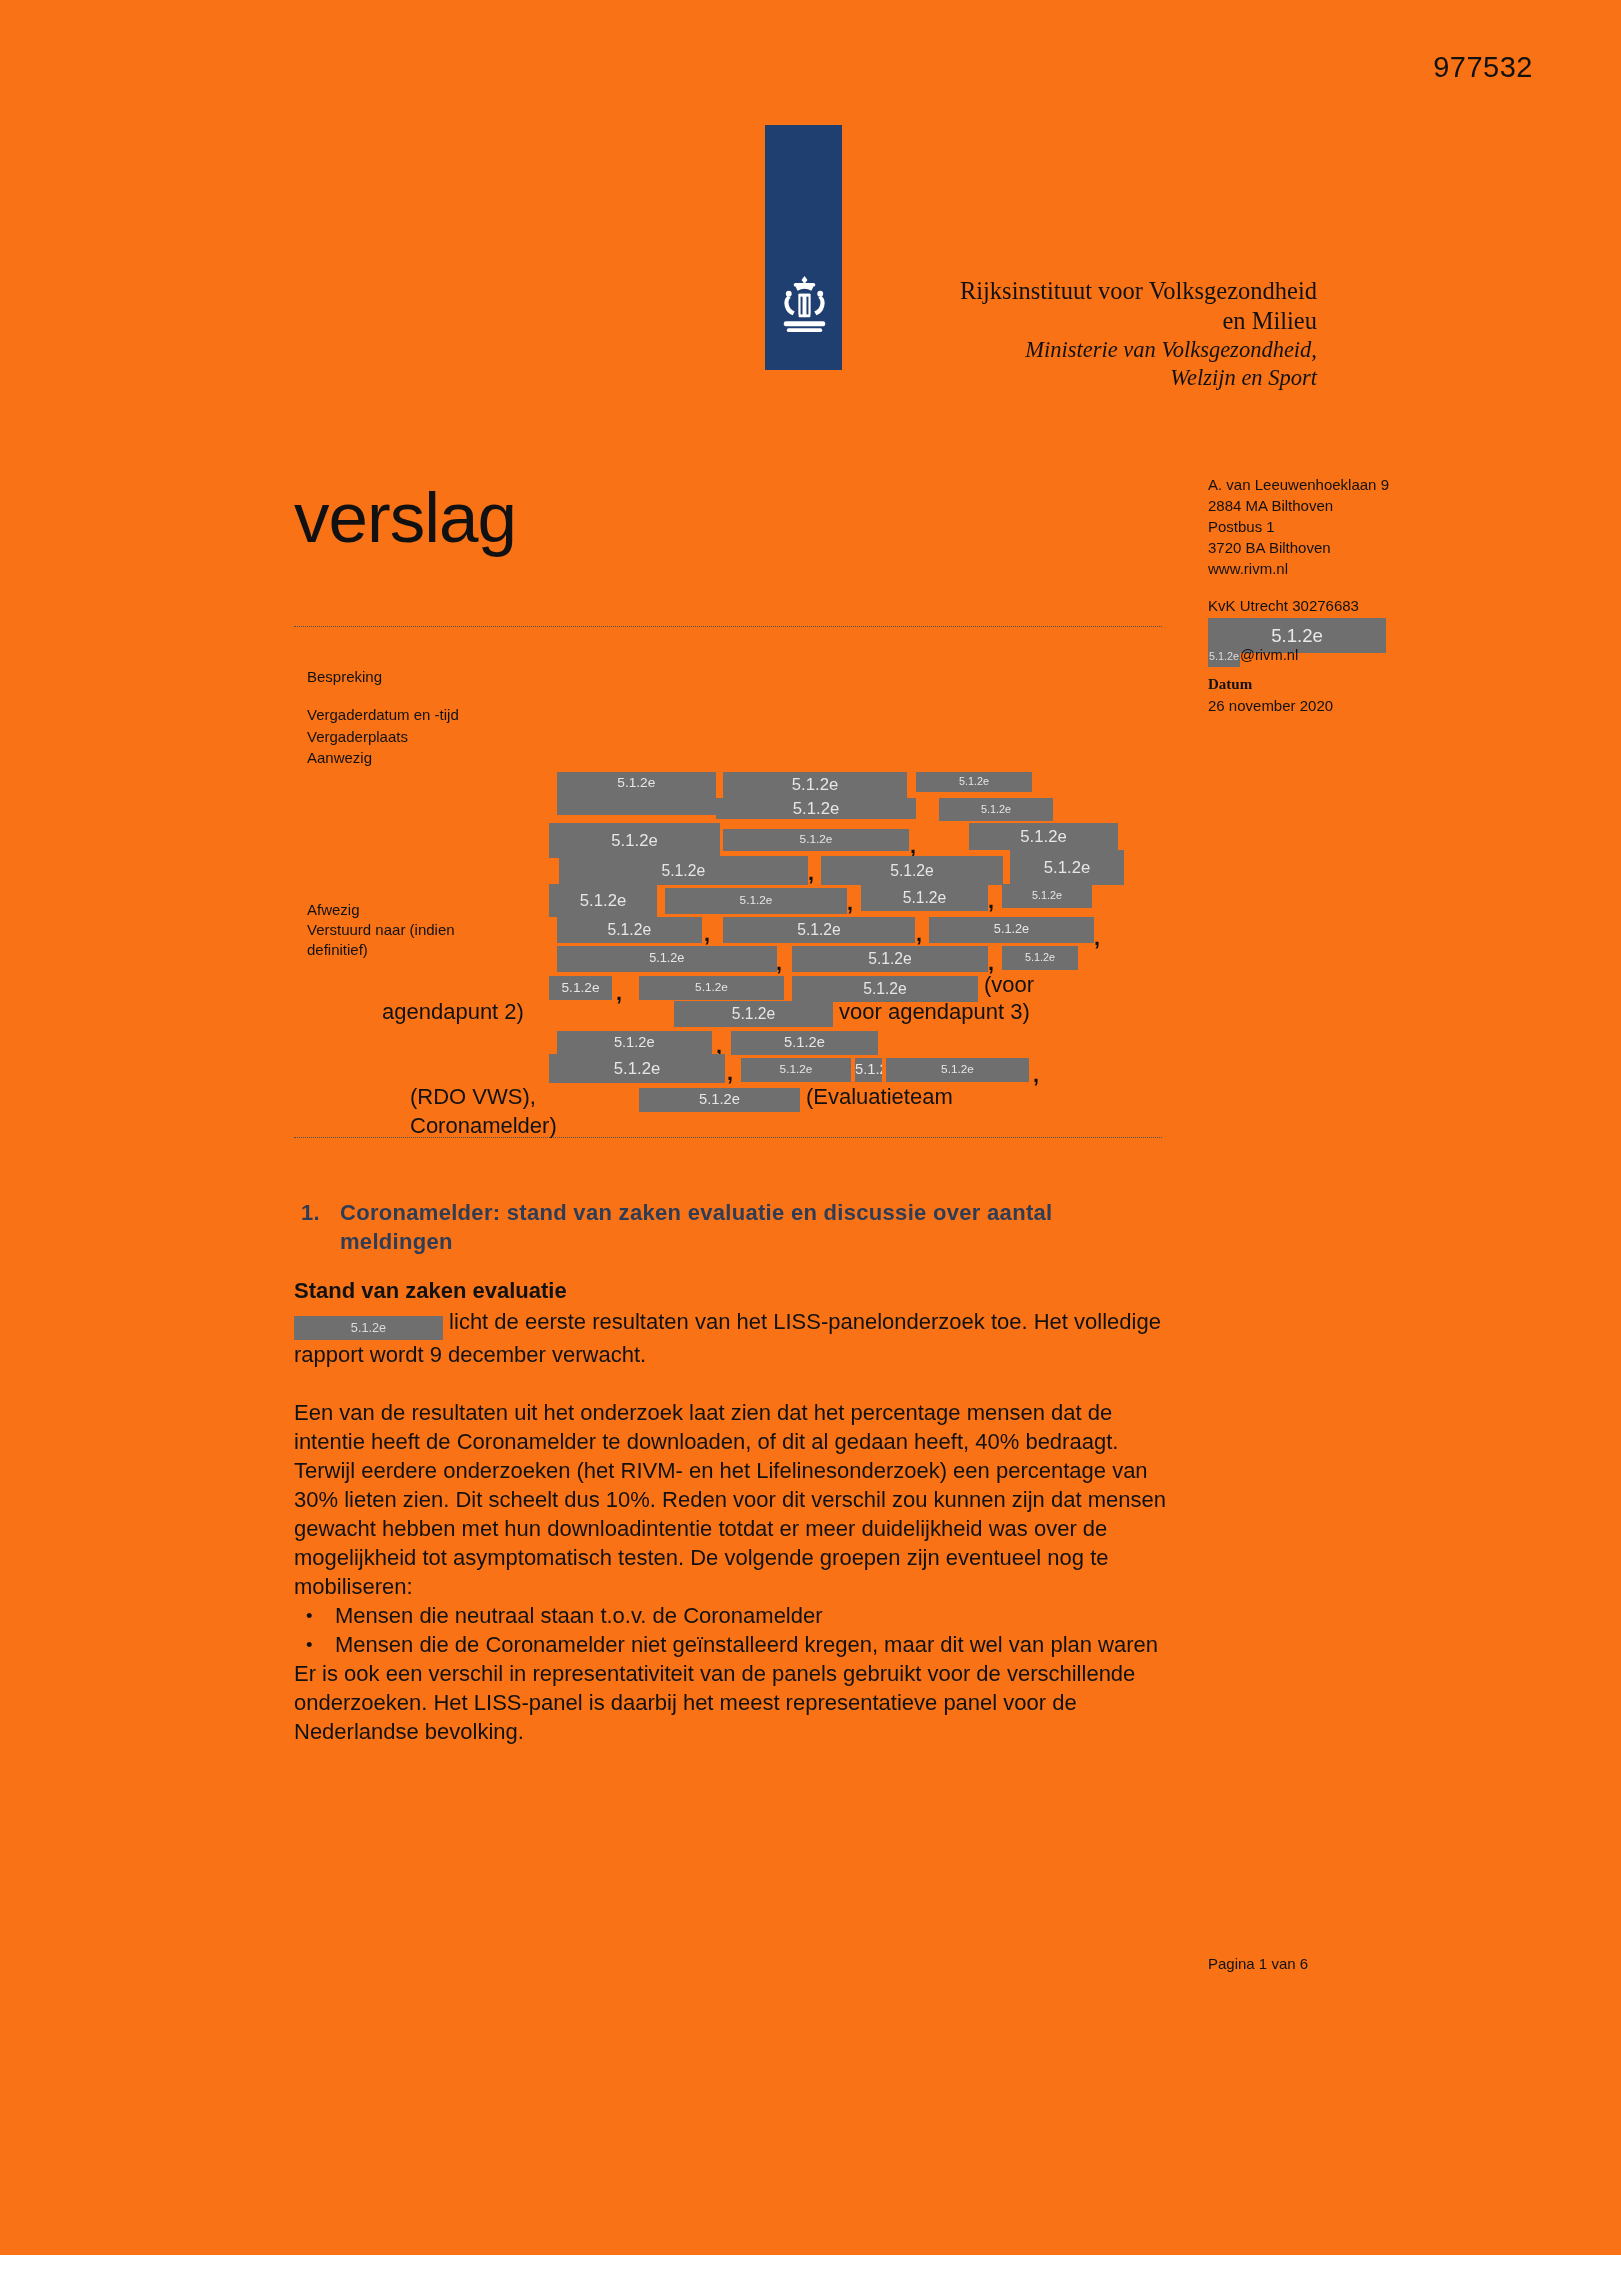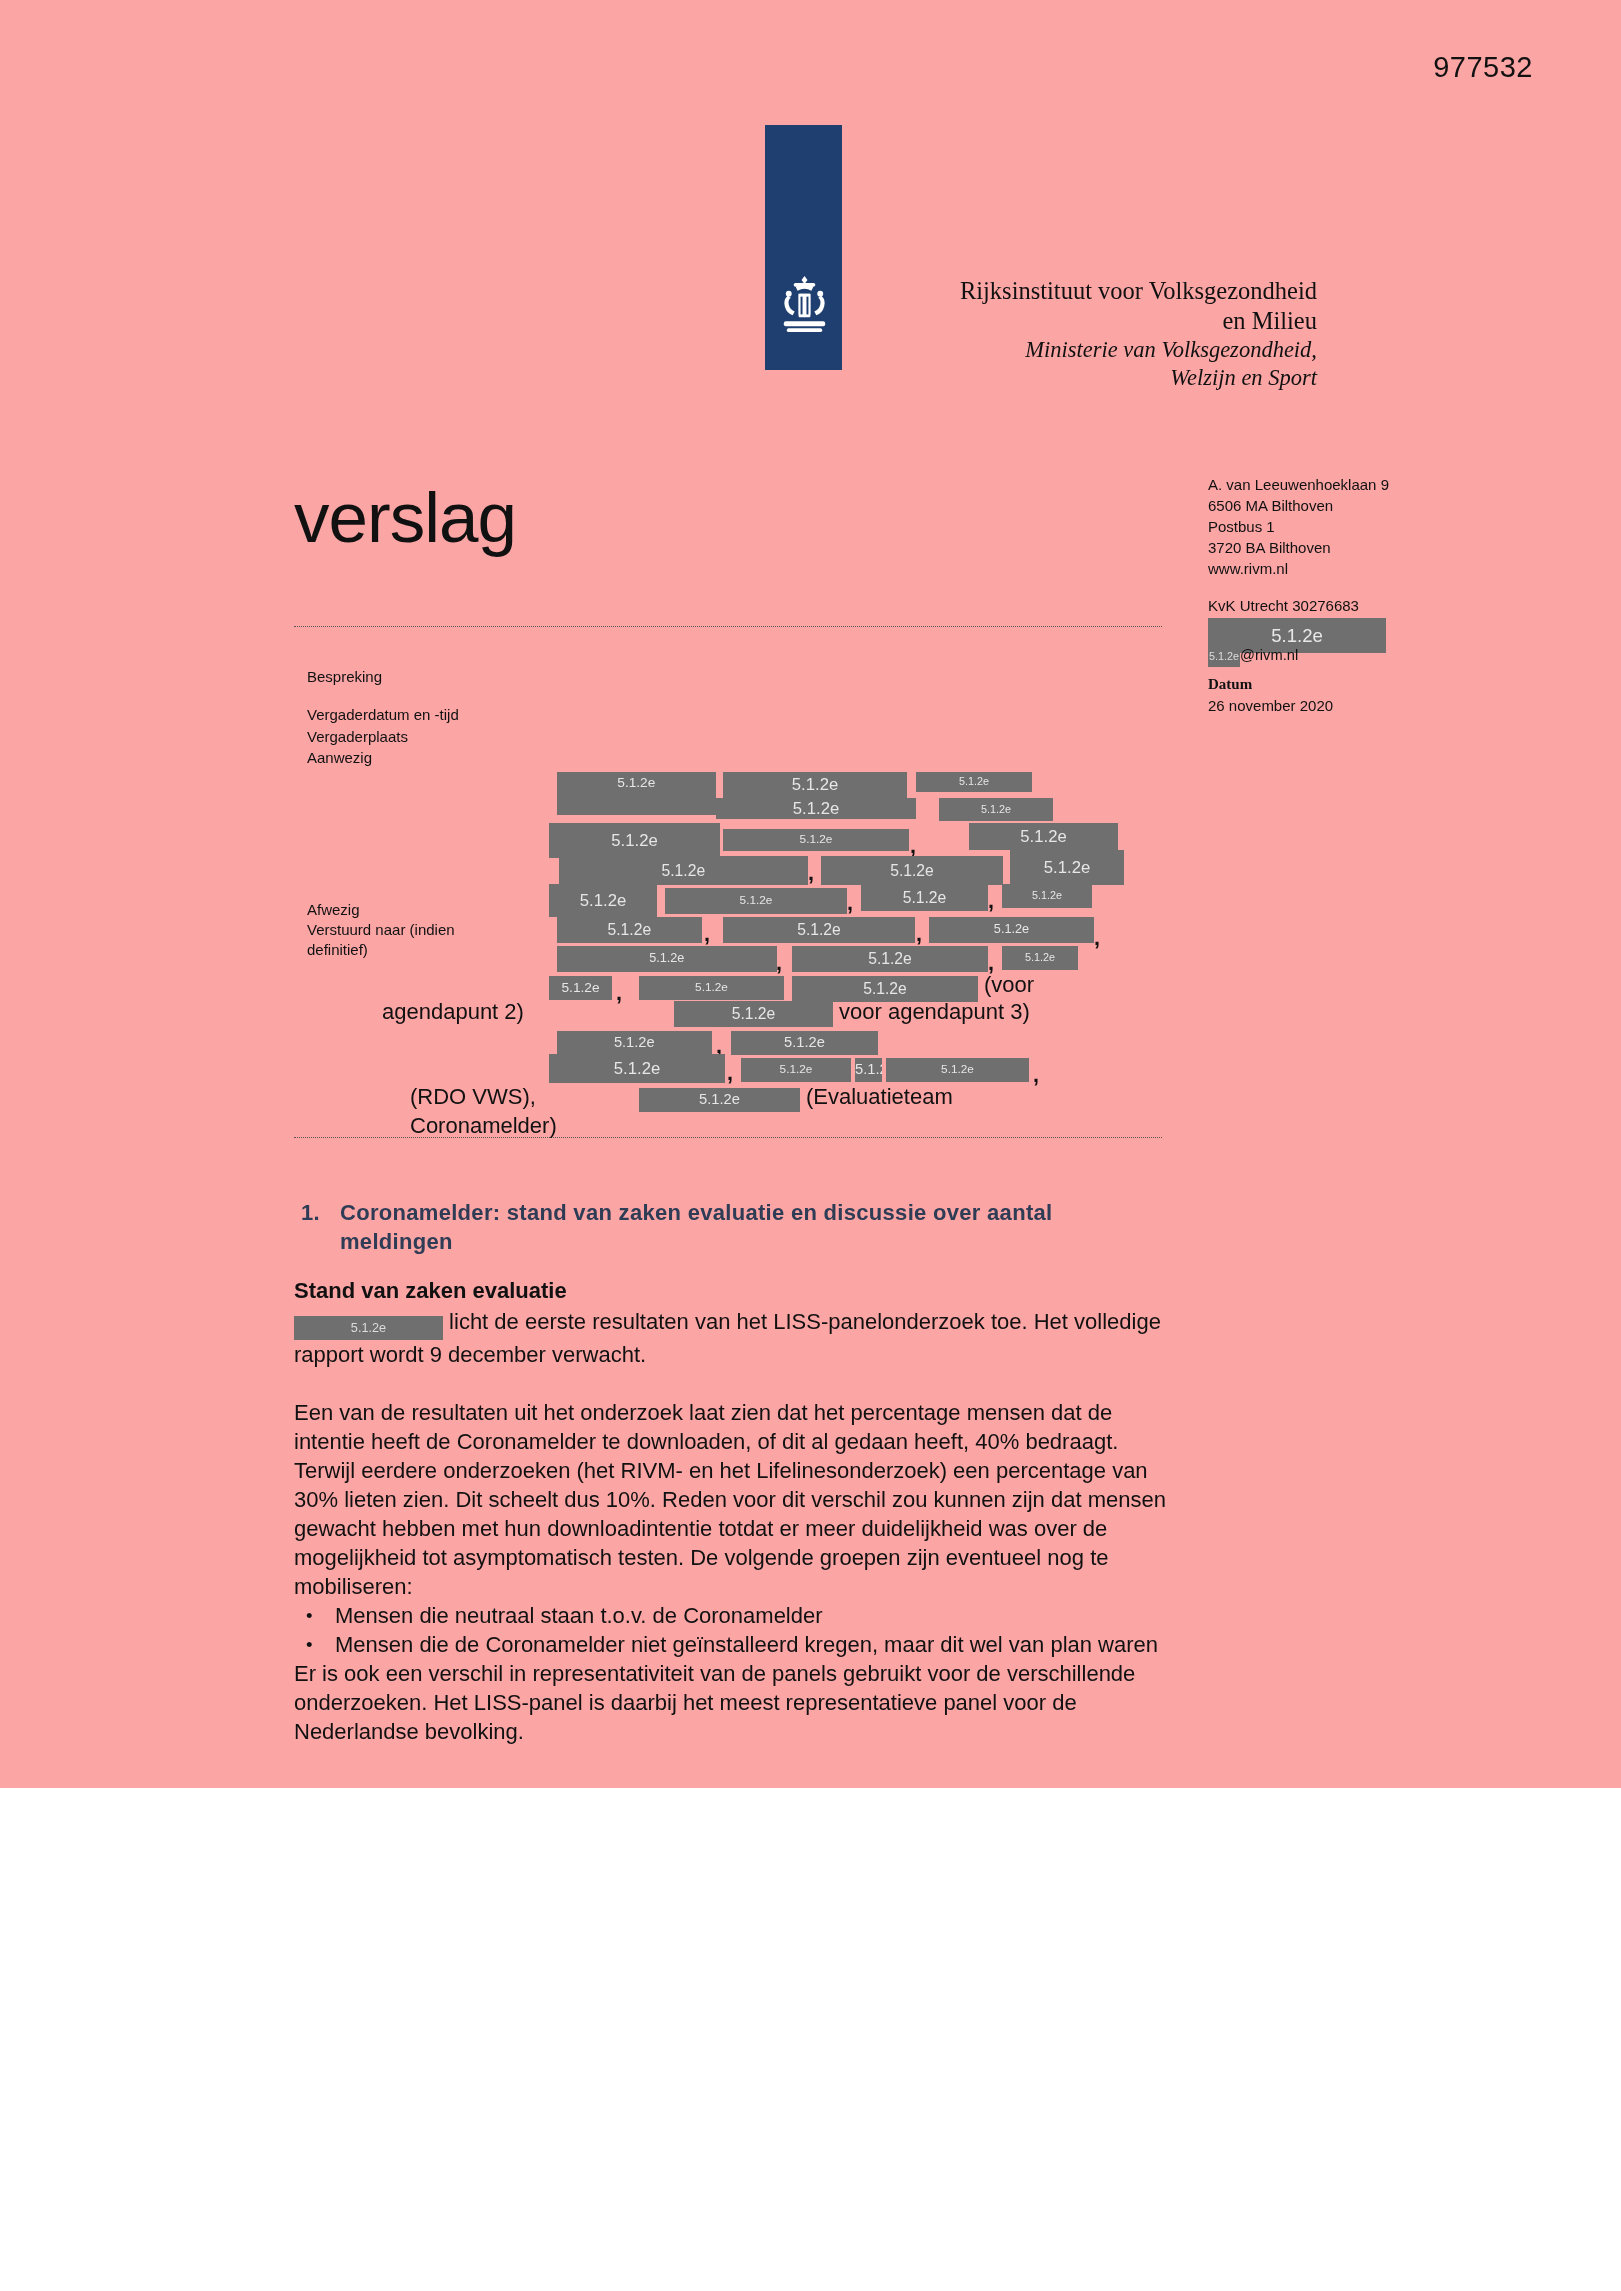--- a/index.html
+++ b/index.html
@@ -7,22 +7,22 @@
     padding: 0;
     background: #ffffff;
   }
   body {
     font-family: "Liberation Sans", sans-serif;
     color: #000;
   }
   .page {
     position: relative;
     width: 1621px;
-    height: 1788px;
-    background: #fca5a5;
+    height: 2255px;
+    background: #f97316;
     overflow: hidden;
   }
 
   
   .doc-number {
     position: absolute;
     top: 51px;
     right: 88px;
     font-size: 29px;
     letter-spacing: 0.5px;
@@ -312,21 +312,21 @@
     <div class="logo-line1">Rijksinstituut voor Volksgezondheid</div>
     <div class="logo-line1">en Milieu</div>
     <div class="logo-line2">Ministerie van Volksgezondheid,</div>
     <div class="logo-line2">Welzijn en Sport</div>
   </div>
 
   <div class="verslag-title">verslag</div>
 
   <div class="addr-col">
     <div>A. van Leeuwenhoeklaan 9</div>
-    <div>6506 MA Bilthoven</div>
+    <div>2884 MA Bilthoven</div>
     <div>Postbus 1</div>
     <div>3720 BA Bilthoven</div>
     <div>www.rivm.nl</div>
     <div class="spacer"></div>
     <div>KvK Utrecht 30276683</div>
     <div class="email-wrap">
       <div class="email-redact">5.1.2e</div>
       <div class="email-under">
         <span class="mini">5.1.2e</span><span>@rivm.nl</span>
       </div>

